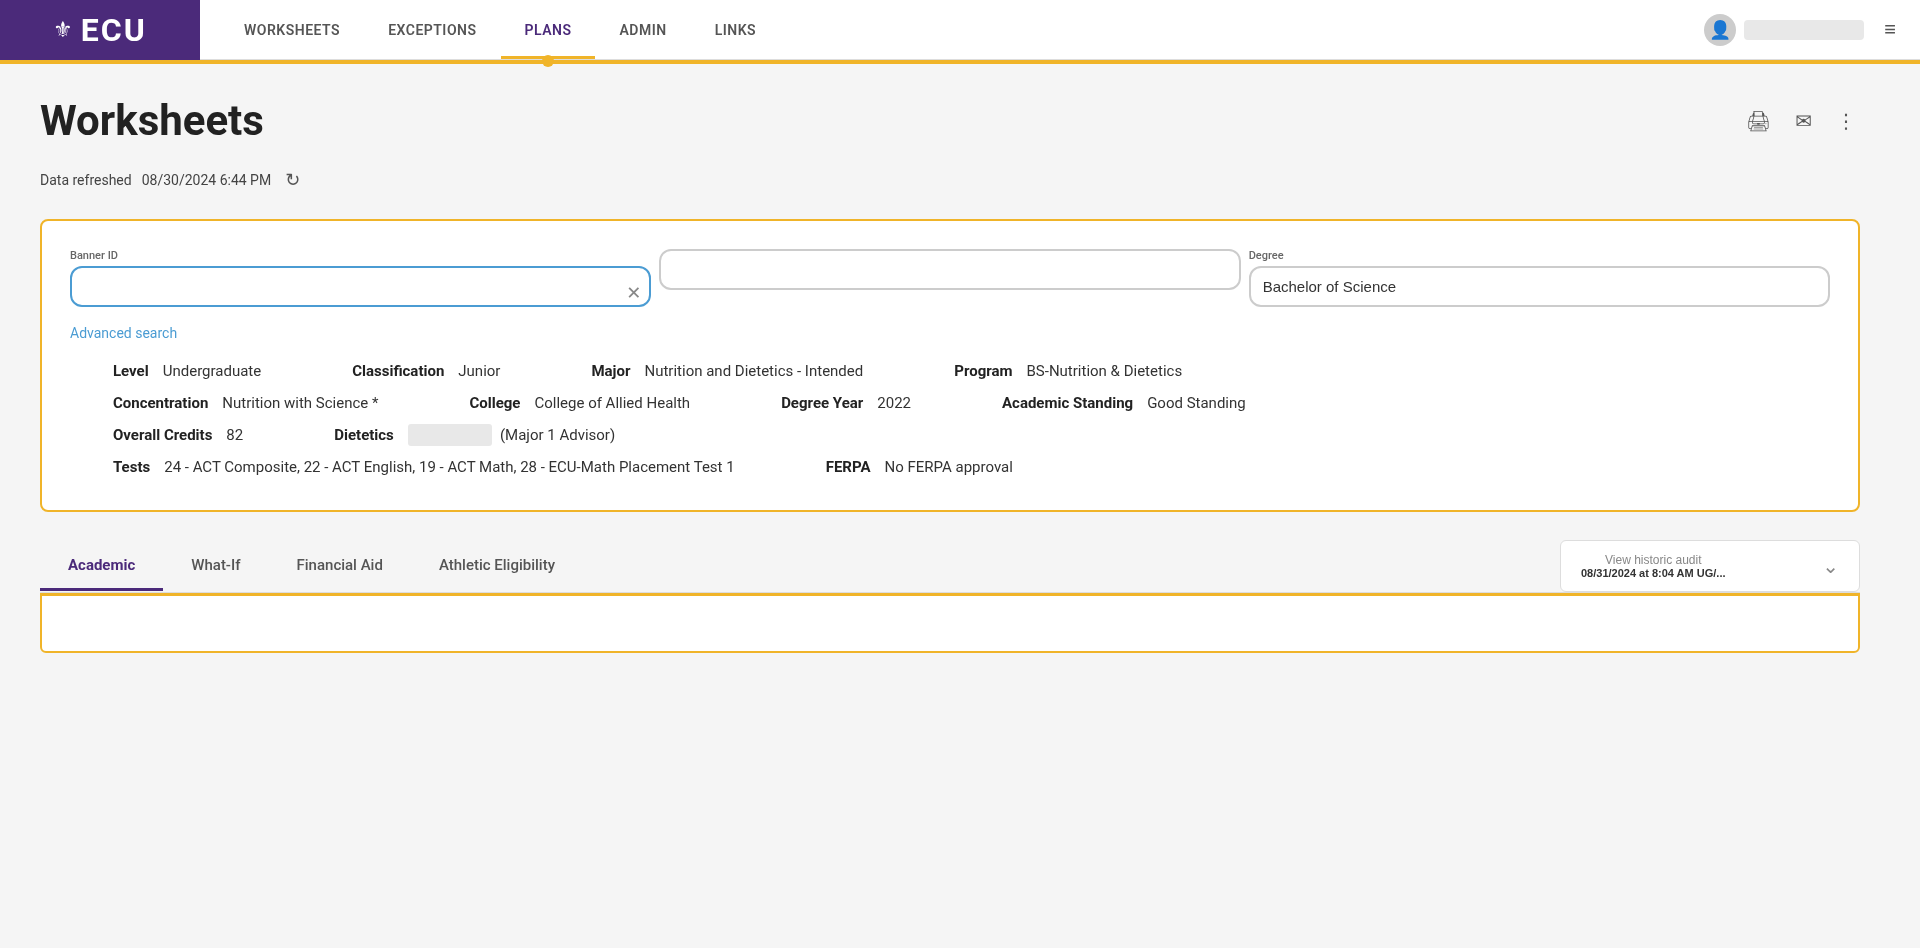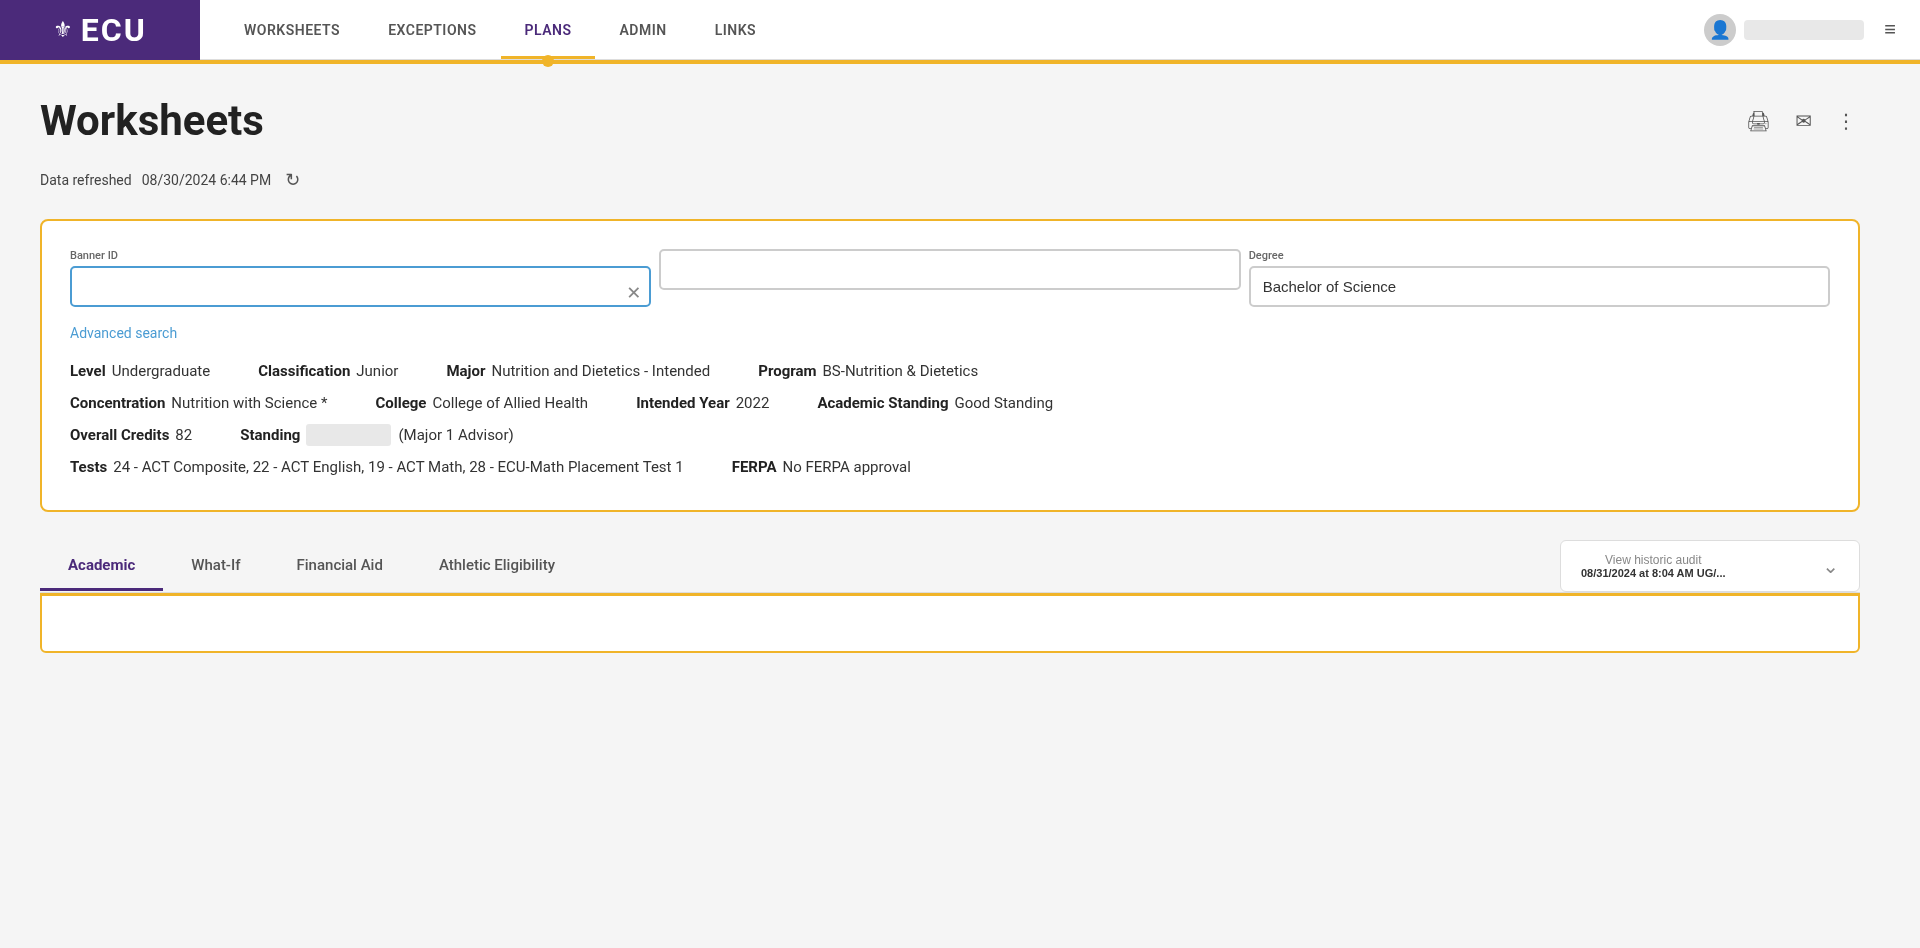--- a/index.html
+++ b/index.html
@@ -187,21 +187,21 @@
     .search-field label {
       display: block;
       font-size: 11px;
       color: #666;
       margin-bottom: 4px;
       font-weight: 500;
     }
     .search-field input {
       width: 100%;
       border: 2px solid #4b9cd3;
-      border-radius: 5px;
+      border-radius: 12px;
       padding: 10px 36px 10px 12px;
       font-size: 15px;
       color: #333;
       outline: none;
       background: #fff;
     }
     .search-field.name-field input {
       border-color: #ccc;
     }
     .search-field.degree-field input {
@@ -231,22 +231,23 @@
     }
     .info-row {
       display: flex;
       flex-wrap: wrap;
       gap: 8px 48px;
       margin-bottom: 14px;
       font-size: 15px;
     }
     .info-pair {
       display: flex;
-      gap: 6px;
+      gap: 14px;
       align-items: flex-end;
+      margin-left: 43px;
     }
     .info-label {
       font-weight: 700;
       color: #222;
     }
     .info-value {
       color: #333;
     }
 
     
@@ -415,36 +416,36 @@
       <div class="info-row">
         <div class="info-pair">
           <span class="info-label">Concentration</span>
           <span class="info-value">Nutrition with Science *</span>
         </div>
         <div class="info-pair">
           <span class="info-label">College</span>
           <span class="info-value">College of Allied Health</span>
         </div>
         <div class="info-pair">
-          <span class="info-label">Intended Year</span>
+          <span class="info-label">Degree Year</span>
           <span class="info-value">2022</span>
         </div>
         <div class="info-pair">
           <span class="info-label">Academic Standing</span>
           <span class="info-value">Good Standing</span>
         </div>
       </div>
 
       <div class="info-row">
         <div class="info-pair">
           <span class="info-label">Overall Credits</span>
           <span class="info-value">82</span>
         </div>
         <div class="info-pair">
-          <span class="info-label">Standing</span>
+          <span class="info-label">Dietetics</span>
           <span class="info-value">
             <span style="background:#e8e8e8; border-radius:3px; padding:2px 20px; color:#aaa;">&nbsp;&nbsp;&nbsp;&nbsp;&nbsp;&nbsp;&nbsp;&nbsp;&nbsp;&nbsp;&nbsp;&nbsp;</span>
             &nbsp;<span>(Major 1 Advisor)</span>
           </span>
         </div>
       </div>
 
       <div class="info-row">
         <div class="info-pair">
           <span class="info-label">Tests</span>

